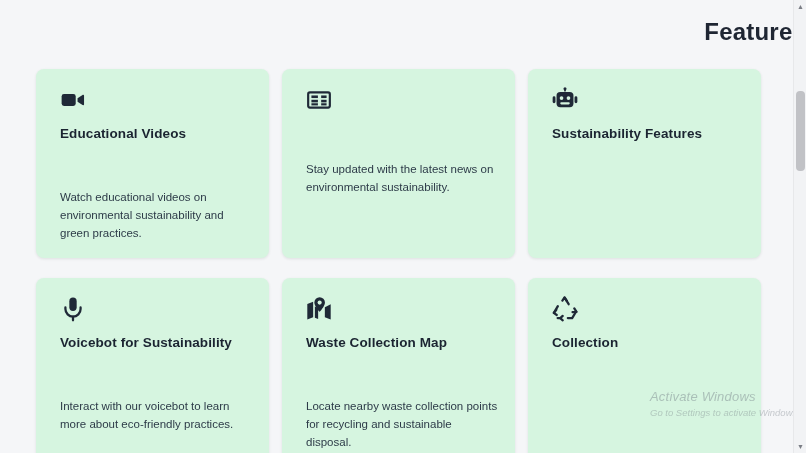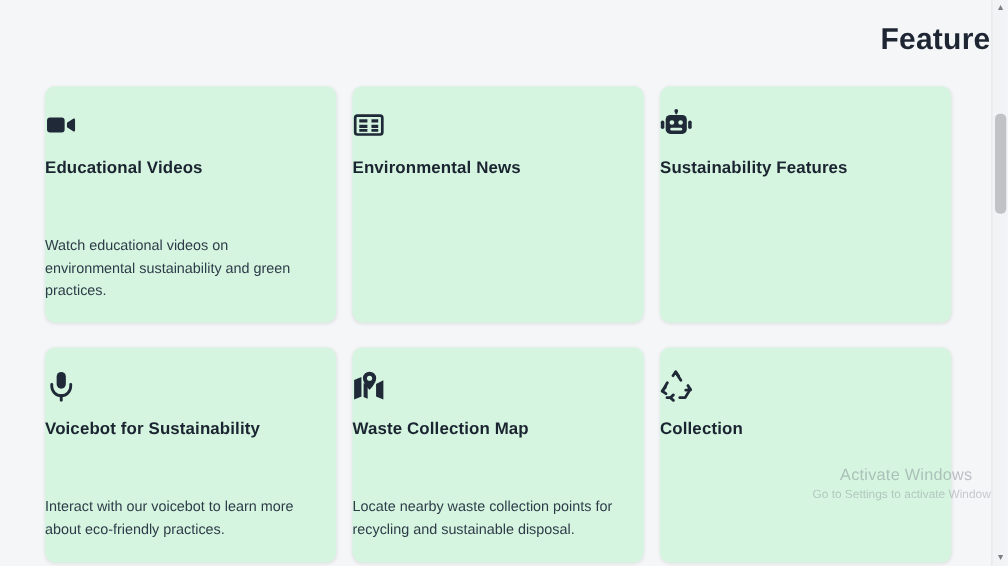--- a/index.html
+++ b/index.html
@@ -42,21 +42,21 @@
     grid-template-columns: repeat(3, 233px);
     column-gap: 13px;
     row-gap: 20px;
     padding: 0 36px;
     margin-top: 23px;
   }
 
   .feature-card {
     background: #d6f5e0;
     border-radius: 8px;
-    padding: 18px 16px 16px 0;
+    padding: 18px 16px 16px 24px;
     box-shadow: 0 1px 3px rgba(20, 40, 30, 0.10);
     position: relative;
   }
 
   .card-r1 { min-height: 107px; }
   .card-r2 { min-height: 120px; }
   .card-r3 { min-height: 116px; }
 
   .card-icon {
     width: 26px;
@@ -113,26 +113,27 @@
     width: 9px;
     height: 80px;
     background: #c1c2c6;
     border-radius: 4px;
   }
 
   
   .win-watermark {
     position: absolute;
     left: 650px;
-    top: 372px;
+    top: 389px;
     width: 150px;
-    text-align: center;
+    text-align: left;
     color: rgba(110, 118, 128, 0.42);
     pointer-events: none;
     user-select: none;
+    font-style: italic;
   }
   .win-watermark .wm-line1 {
     font-size: 13px;
     line-height: 1.25;
     letter-spacing: 0.2px;
   }
   .win-watermark .wm-line2 {
     font-size: 9.5px;
     line-height: 1.3;
     margin-top: 2px;
@@ -164,21 +165,21 @@
         <svg viewBox="0 0 24 24" fill="none" stroke="currentColor" stroke-width="2" aria-hidden="true">
           <rect x="2" y="5" width="20" height="14" rx="1.6"></rect>
           <line x1="5" y1="9" x2="11" y2="9" stroke-width="2.4"></line>
           <line x1="5" y1="13" x2="11" y2="13" stroke-width="2.4"></line>
           <line x1="5" y1="16" x2="11" y2="16" stroke-width="2"></line>
           <line x1="14" y1="9" x2="19" y2="9" stroke-width="2.4"></line>
           <line x1="14" y1="13" x2="19" y2="13" stroke-width="2.4"></line>
           <line x1="14" y1="16" x2="19" y2="16" stroke-width="2"></line>
         </svg>
       </span>
-      <div class="card-title">Environmental News</div>
+      <div class="card-desc">Stay updated with the latest news on environmental sustainability.</div>
     </div>
 
     <div class="feature-card card-r1">
       <span class="card-icon">
         <svg viewBox="0 0 24 24" fill="currentColor" aria-hidden="true">
           <rect x="11.2" y="1" width="1.6" height="3.2" rx="0.8"></rect>
           <circle cx="12" cy="1.6" r="1.4"></circle>
           <rect x="4.2" y="4.6" width="15.6" height="14" rx="3.4"></rect>
           <rect x="0.6" y="8.6" width="2.6" height="6.4" rx="1.3"></rect>
           <rect x="20.8" y="8.6" width="2.6" height="6.4" rx="1.3"></rect>

